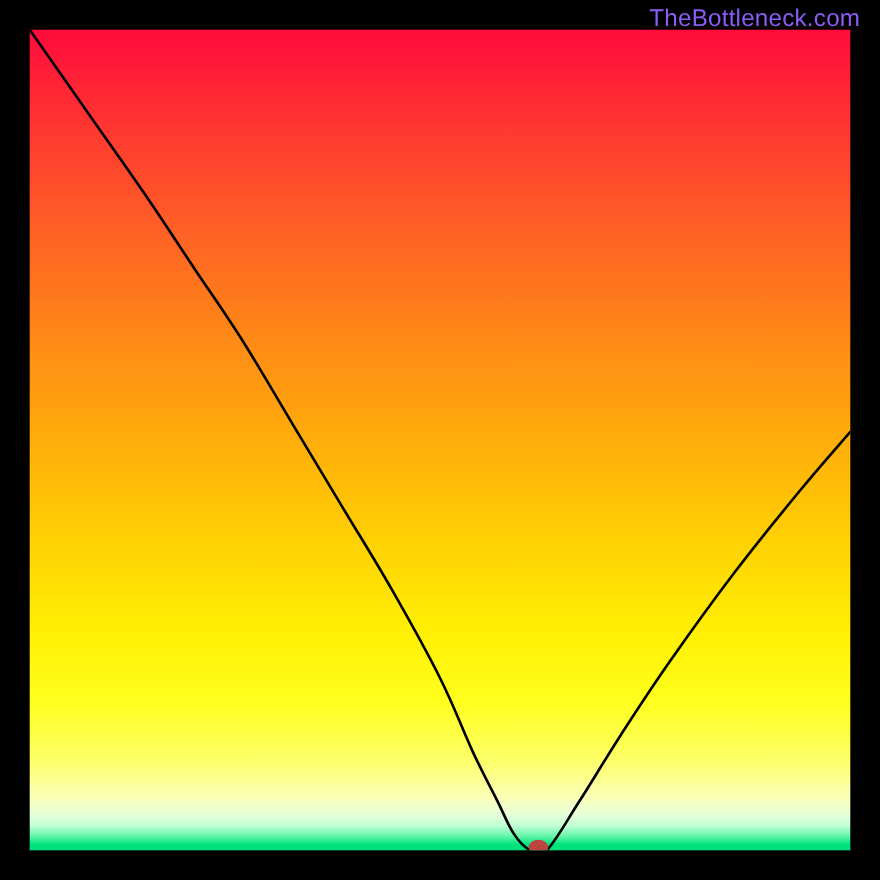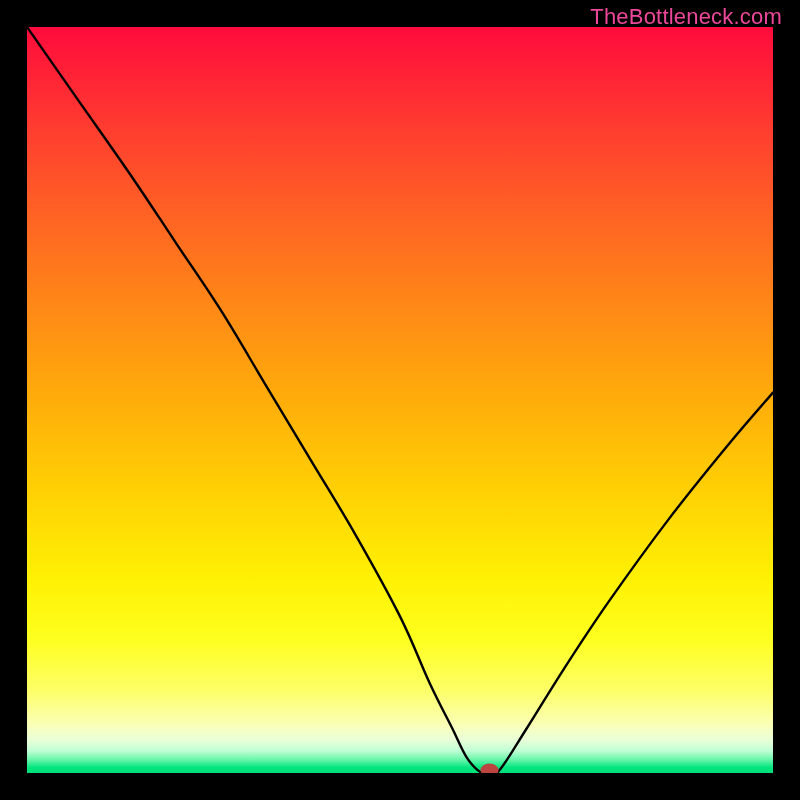--- a/index.html
+++ b/index.html
@@ -14,21 +14,21 @@
   .frame {
     position: relative;
     width: 800px;
     height: 800px;
     background: #000;
   }
   .watermark {
     position: absolute;
     top: 4px;
     right: 18px;
-    color: #ec4899;
+    color: #8b5cf6;
     font-size: 22px;
     font-weight: 500;
     letter-spacing: 0.2px;
     z-index: 10;
   }
   .plot-area {
     position: absolute;
     left: 27px;
     top: 27px;
     width: 746px;

